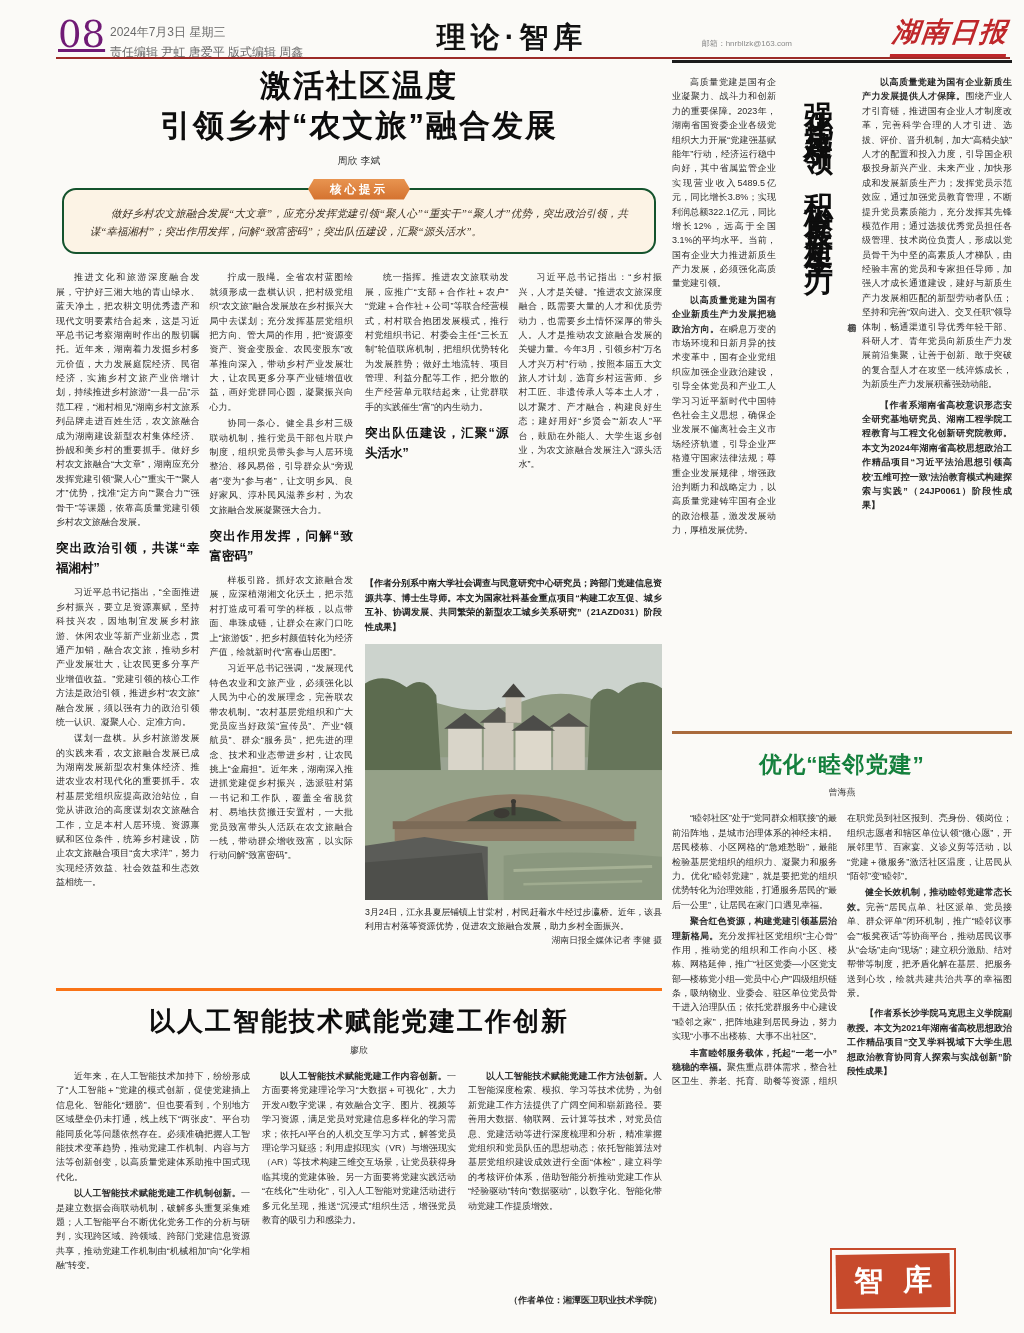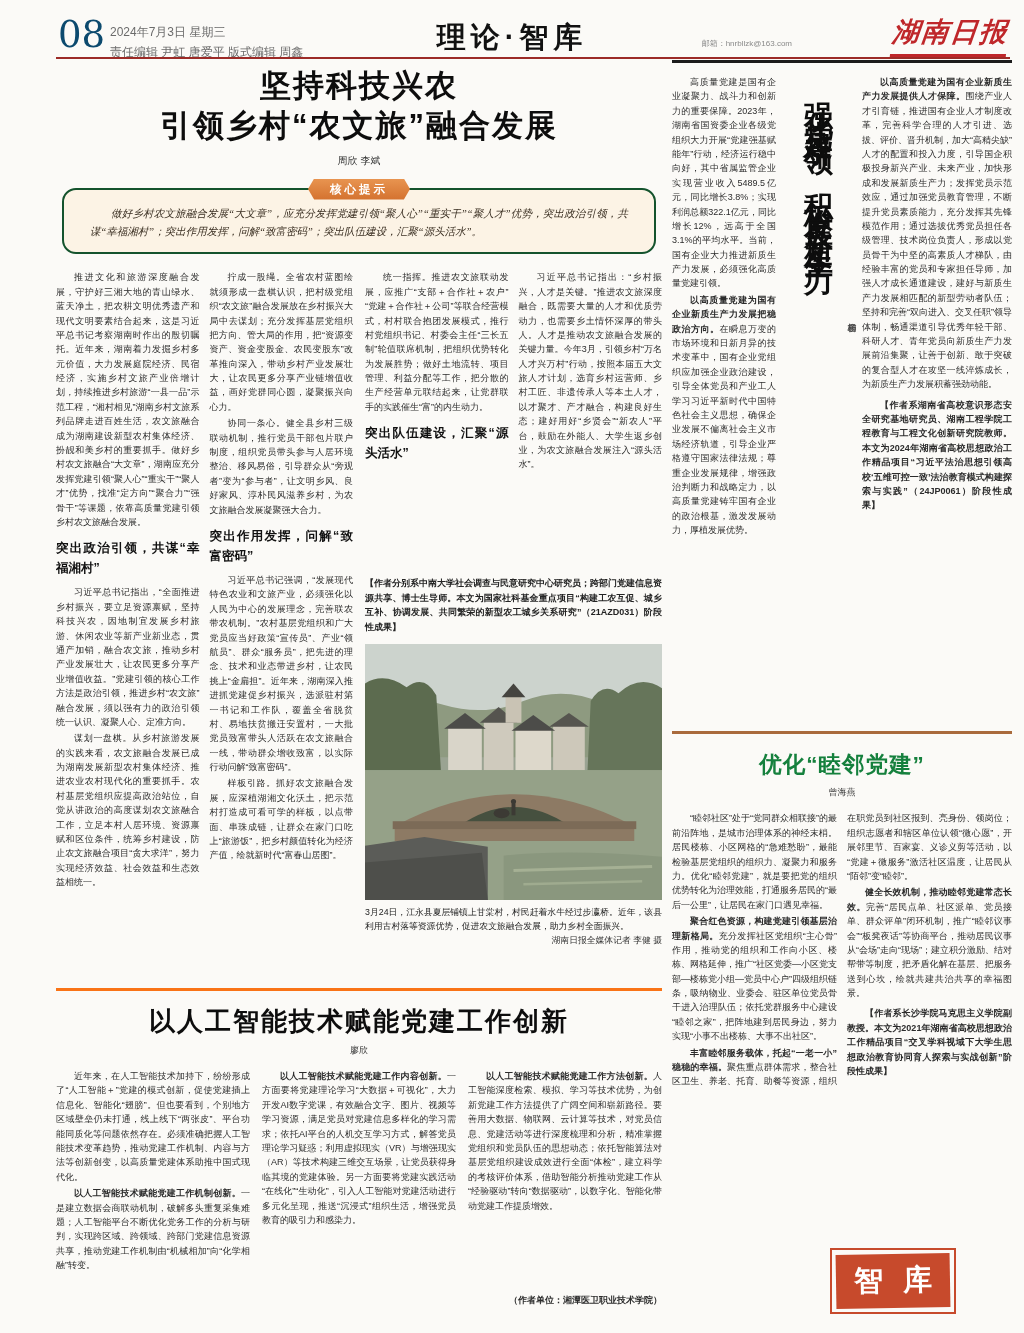--- a/index.html
+++ b/index.html
@@ -1,20 +1,20 @@
 <!DOCTYPE html>
 <html lang="zh"><head>
 <meta charset="utf-8">
 <style>
   html,body{margin:0;padding:0;background:#e9e7e3;}
   .page{position:relative;width:1024px;height:1333px;margin:0 auto;background:#fbfaf7;
         overflow:hidden;font-family:"Liberation Sans",sans-serif;color:#242424;}
   
   .pageno{position:absolute;left:58px;top:16px;font-family:"DejaVu Serif",serif;
-          font-size:37px;color:#0c4a6e;line-height:1;}
+          font-size:37px;color:#701a75;line-height:1;text-decoration:underline;}
   .dates{position:absolute;left:110px;top:22px;font-size:12px;color:#6b6b6b;line-height:1.7;}
   .sect{position:absolute;left:0;right:0;top:18px;text-align:center;font-size:29px;
         font-weight:900;letter-spacing:5px;color:#111;}
   .email{position:absolute;right:232px;top:38px;font-size:8px;color:#8a8a8a;}
   .masthead{position:absolute;right:16px;top:14px;color:#bf272a;font-size:27px;font-weight:900;
             font-style:italic;transform:skewX(-6deg);letter-spacing:2px;
             font-family:"Liberation Serif",serif;border-bottom:3px solid #bf272a;padding-bottom:4px;}
   .hdrule{position:absolute;left:56px;right:14px;top:57px;height:2px;background:#9c2b27;}
   
   .bodytext p,.bodytext h3{margin:0;}
@@ -80,41 +80,41 @@
     <div>2024年7月3日 星期三</div>
     <div>责任编辑 尹虹 唐爱平 版式编辑 周鑫</div>
   </div>
   <div class="sect">理论·智库</div>
   <div class="email">邮箱：hnrbllzk@163.com</div>
   <div class="masthead">湖南日报</div>
   <div class="hdrule"></div>
 
   <div class="art-main">
     <div class="m-title">
-      <div>坚持科技兴农</div>
+      <div>激活社区温度</div>
       <div>引领乡村“农文旅”融合发展</div>
     </div>
     <div class="m-byline">周欣 李斌</div>
 
     <div class="corebox">
       <div class="corebadge">核心提示</div>
       <div class="coretext">做好乡村农文旅融合发展“大文章”，应充分发挥党建引领“聚人心”“重实干”“聚人才”优势，突出政治引领，共谋“幸福湘村”；突出作用发挥，问解“致富密码”；突出队伍建设，汇聚“源头活水”。</div>
     </div>
 
     <div class="mainbody">
       <div class="mb-left bodytext">
           <p class="p">推进文化和旅游深度融合发展，守护好三湘大地的青山绿水、蓝天净土，把农耕文明优秀遗产和现代文明要素结合起来，这是习近平总书记考察湖南时作出的殷切嘱托。近年来，湖南着力发掘乡村多元价值，大力发展庭院经济、民宿经济，实施乡村文旅产业倍增计划，持续推进乡村旅游“一县一品”示范工程，“湘村相见”湖南乡村文旅系列品牌走进百姓生活，农文旅融合成为湖南建设新型农村集体经济、扮靓和美乡村的重要抓手。做好乡村农文旅融合“大文章”，湖南应充分发挥党建引领“聚人心”“重实干”“聚人才”优势，找准“定方向”“聚合力”“强骨干”等课题，依靠高质量党建引领乡村农文旅融合发展。</p>
           <h3 class="h">突出政治引领，共谋“幸福湘村”</h3>
           <p class="p">习近平总书记指出，“全面推进乡村振兴，要立足资源禀赋，坚持科技兴农，因地制宜发展乡村旅游、休闲农业等新产业新业态，贯通产加销，融合农文旅，推动乡村产业发展壮大，让农民更多分享产业增值收益。”党建引领的核心工作方法是政治引领，推进乡村“农文旅”融合发展，须以强有力的政治引领统一认识、凝聚人心、定准方向。</p>
           <p class="p">谋划一盘棋。从乡村旅游发展的实践来看，农文旅融合发展已成为湖南发展新型农村集体经济、推进农业农村现代化的重要抓手。农村基层党组织应提高政治站位，自觉从讲政治的高度谋划农文旅融合工作，立足本村人居环境、资源禀赋和区位条件，统筹乡村建设，防止农文旅融合项目“贪大求洋”，努力实现经济效益、社会效益和生态效益相统一。</p>
           <p class="p">拧成一股绳。全省农村蓝图绘就须形成一盘棋认识，把村级党组织“农文旅”融合发展放在乡村振兴大局中去谋划；充分发挥基层党组织把方向、管大局的作用，把“资源变资产、资金变股金、农民变股东”改革推向深入，带动乡村产业发展壮大，让农民更多分享产业链增值收益，画好党群同心圆，凝聚振兴向心力。</p>
           <p class="p">协同一条心。健全县乡村三级联动机制，推行党员干部包片联户制度，组织党员带头参与人居环境整治、移风易俗，引导群众从“旁观者”变为“参与者”，让文明乡风、良好家风、淳朴民风滋养乡村，为农文旅融合发展凝聚强大合力。</p>
           <h3 class="h">突出作用发挥，问解“致富密码”</h3>
+          <p class="p">样板引路。抓好农文旅融合发展，应深植湖湘文化沃土，把示范村打造成可看可学的样板，以点带面、串珠成链，让群众在家门口吃上“旅游饭”，把乡村颜值转化为经济产值，绘就新时代“富春山居图”。</p>
           <p class="p">习近平总书记强调，“发展现代特色农业和文旅产业，必须强化以人民为中心的发展理念，完善联农带农机制。”农村基层党组织和广大党员应当好政策“宣传员”、产业“领航员”、群众“服务员”，把先进的理念、技术和业态带进乡村，让农民挑上“金扁担”。近年来，湖南深入推进抓党建促乡村振兴，选派驻村第一书记和工作队，覆盖全省脱贫村、易地扶贫搬迁安置村，一大批党员致富带头人活跃在农文旅融合一线，带动群众增收致富，以实际行动问解“致富密码”。</p>
-          <p class="p">样板引路。抓好农文旅融合发展，应深植湖湘文化沃土，把示范村打造成可看可学的样板，以点带面、串珠成链，让群众在家门口吃上“旅游饭”，把乡村颜值转化为经济产值，绘就新时代“富春山居图”。</p>
         </div>
       <div class="mb-right">
         <div class="mr-text bodytext">
             <p class="p">统一指挥。推进农文旅联动发展，应推广“支部＋合作社＋农户”“党建＋合作社＋公司”等联合经营模式，村村联合抱团发展模式，推行村党组织书记、村委会主任“三长五制”轮值联席机制，把组织优势转化为发展胜势；做好土地流转、项目管理、利益分配等工作，把分散的生产经营单元联结起来，让党群联手的实践催生“富”的内生动力。</p>
             <h3 class="h">突出队伍建设，汇聚“源头活水”</h3>
             <p class="p">习近平总书记指出：“乡村振兴，人才是关键。”推进农文旅深度融合，既需要大量的人才和优质劳动力，也需要乡土情怀深厚的带头人。人才是推动农文旅融合发展的关键力量。今年3月，引领乡村“万名人才兴万村”行动，按照本届五大文旅人才计划，选育乡村运营师、乡村工匠、非遗传承人等本土人才，以才聚才、产才融合，构建良好生态；建好用好“乡贤会”“新农人”平台，鼓励在外能人、大学生返乡创业，为农文旅融合发展注入“源头活水”。</p>
           </div>
         <div class="mr-attr">【作者分别系中南大学社会调查与民意研究中心研究员；跨部门党建信息资源共享、博士生导师。本文为国家社科基金重点项目“构建工农互促、城乡互补、协调发展、共同繁荣的新型农工城乡关系研究”（21AZD031）阶段性成果】</div>
 
         <div class="photo">

